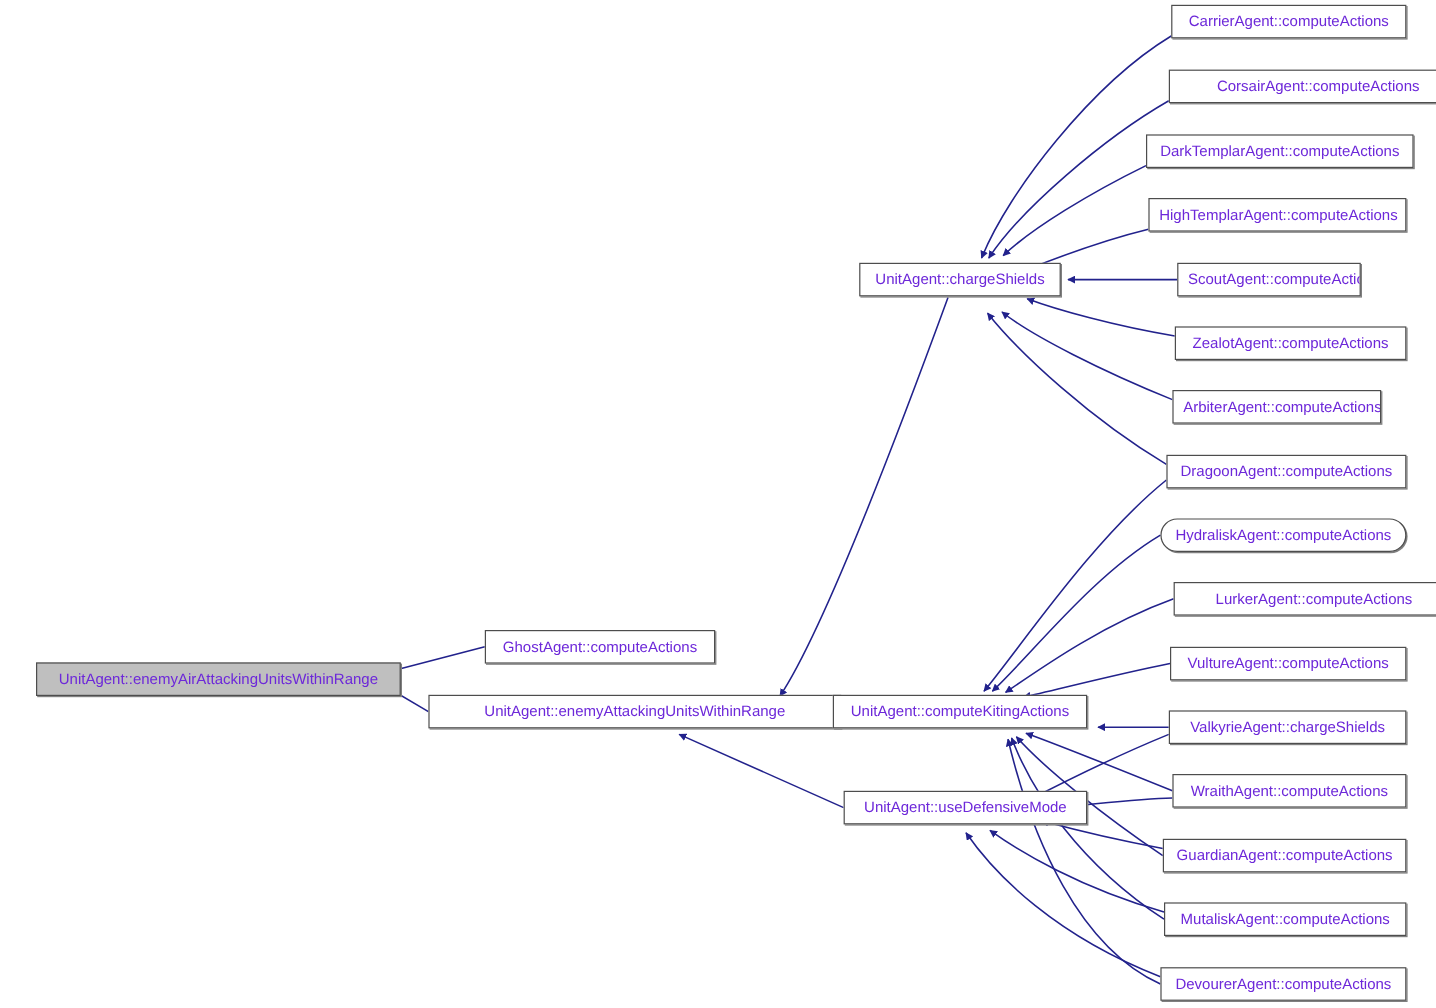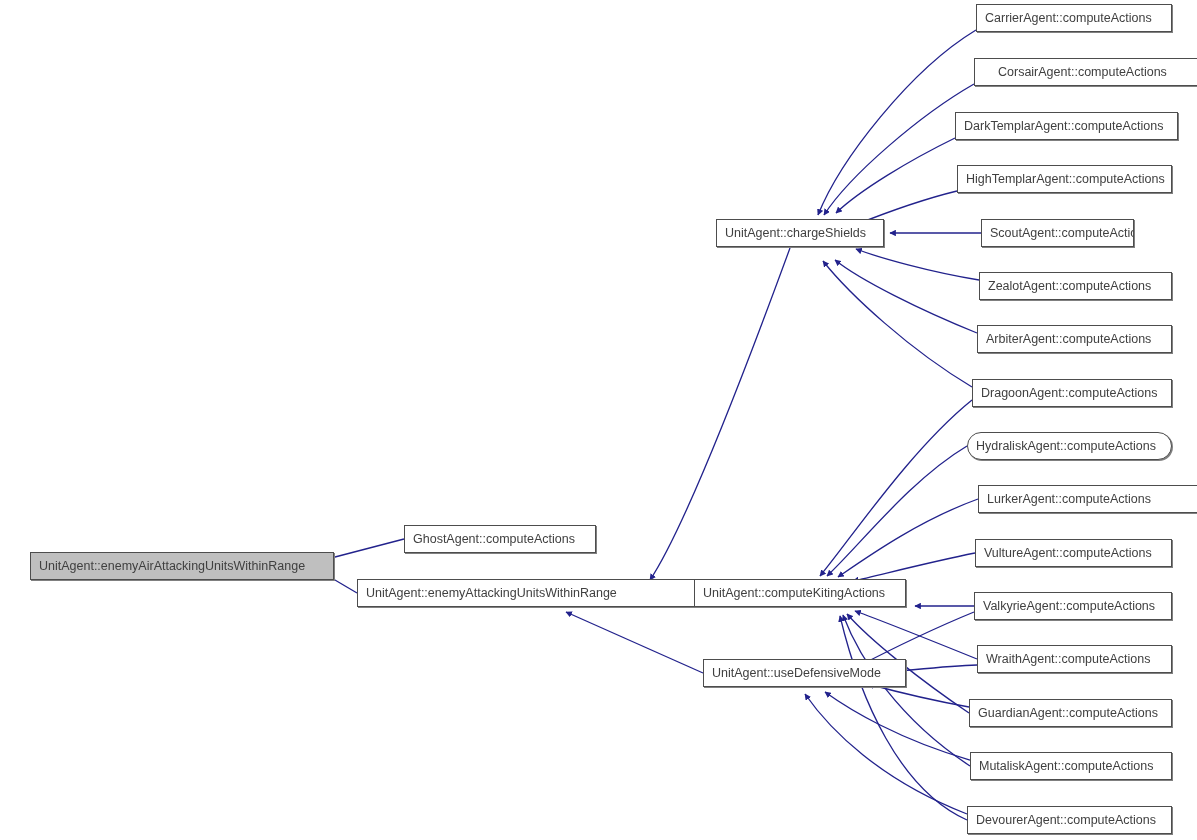--- a/index.html
+++ b/index.html
@@ -22,26 +22,26 @@
     top: 0;
     width: 1197px;
     height: 840px;
     pointer-events: none;
   }
   .node {
     position: absolute;
     box-sizing: border-box;
     border: 1px solid #4d4d4d;
     background: #ffffff;
-    color: #404040;
+    color: #6d28d9;
     font-family: "Liberation Sans", sans-serif;
     font-size: 12.5px;
     line-height: 26px;
     height: 28px;
-    text-align: left;
+    text-align: center;
     white-space: nowrap;
     overflow: hidden;
     box-shadow: 1px 1px 0 0 #808080;
   }
   .node.highlight {
     background: #bfbfbf;
   }
   .node .nlabel {
     display: block;
     padding: 0 8px;
@@ -117,37 +117,37 @@
       </div>
       <div class="node" style="left: 957px; top: 165px; width: 215px;">
         <span class="nlabel">HighTemplarAgent::computeActions</span>
       </div>
       <div class="node" style="left: 981px; top: 219px; width: 153px;">
         <span class="nlabel">ScoutAgent::computeActions</span>
       </div>
       <div class="node" style="left: 979px; top: 272px; width: 193px;">
         <span class="nlabel">ZealotAgent::computeActions</span>
       </div>
-      <div class="node" style="left: 977px; top: 325px; width: 195px;">
+      <div class="node" style="left: 977px; top: 325px; width: 174px;">
         <span class="nlabel">ArbiterAgent::computeActions</span>
       </div>
       <div class="node" style="left: 972px; top: 379px; width: 200px;">
         <span class="nlabel">DragoonAgent::computeActions</span>
       </div>
       <div class="node" style="left: 967px; top: 432px; width: 205px; border-radius: 14px;">
         <span class="nlabel">HydraliskAgent::computeActions</span>
       </div>
       <div class="node" style="left: 978px; top: 485px; width: 234px;">
         <span class="nlabel">LurkerAgent::computeActions</span>
       </div>
       <div class="node" style="left: 975px; top: 539px; width: 197px;">
         <span class="nlabel">VultureAgent::computeActions</span>
       </div>
       <div class="node" style="left: 974px; top: 592px; width: 198px;">
-        <span class="nlabel">ValkyrieAgent::computeActions</span>
+        <span class="nlabel">ValkyrieAgent::chargeShields</span>
       </div>
       <div class="node" style="left: 977px; top: 645px; width: 195px;">
         <span class="nlabel">WraithAgent::computeActions</span>
       </div>
       <div class="node" style="left: 969px; top: 699px; width: 203px;">
         <span class="nlabel">GuardianAgent::computeActions</span>
       </div>
       <div class="node" style="left: 970px; top: 752px; width: 202px;">
         <span class="nlabel">MutaliskAgent::computeActions</span>
       </div>

